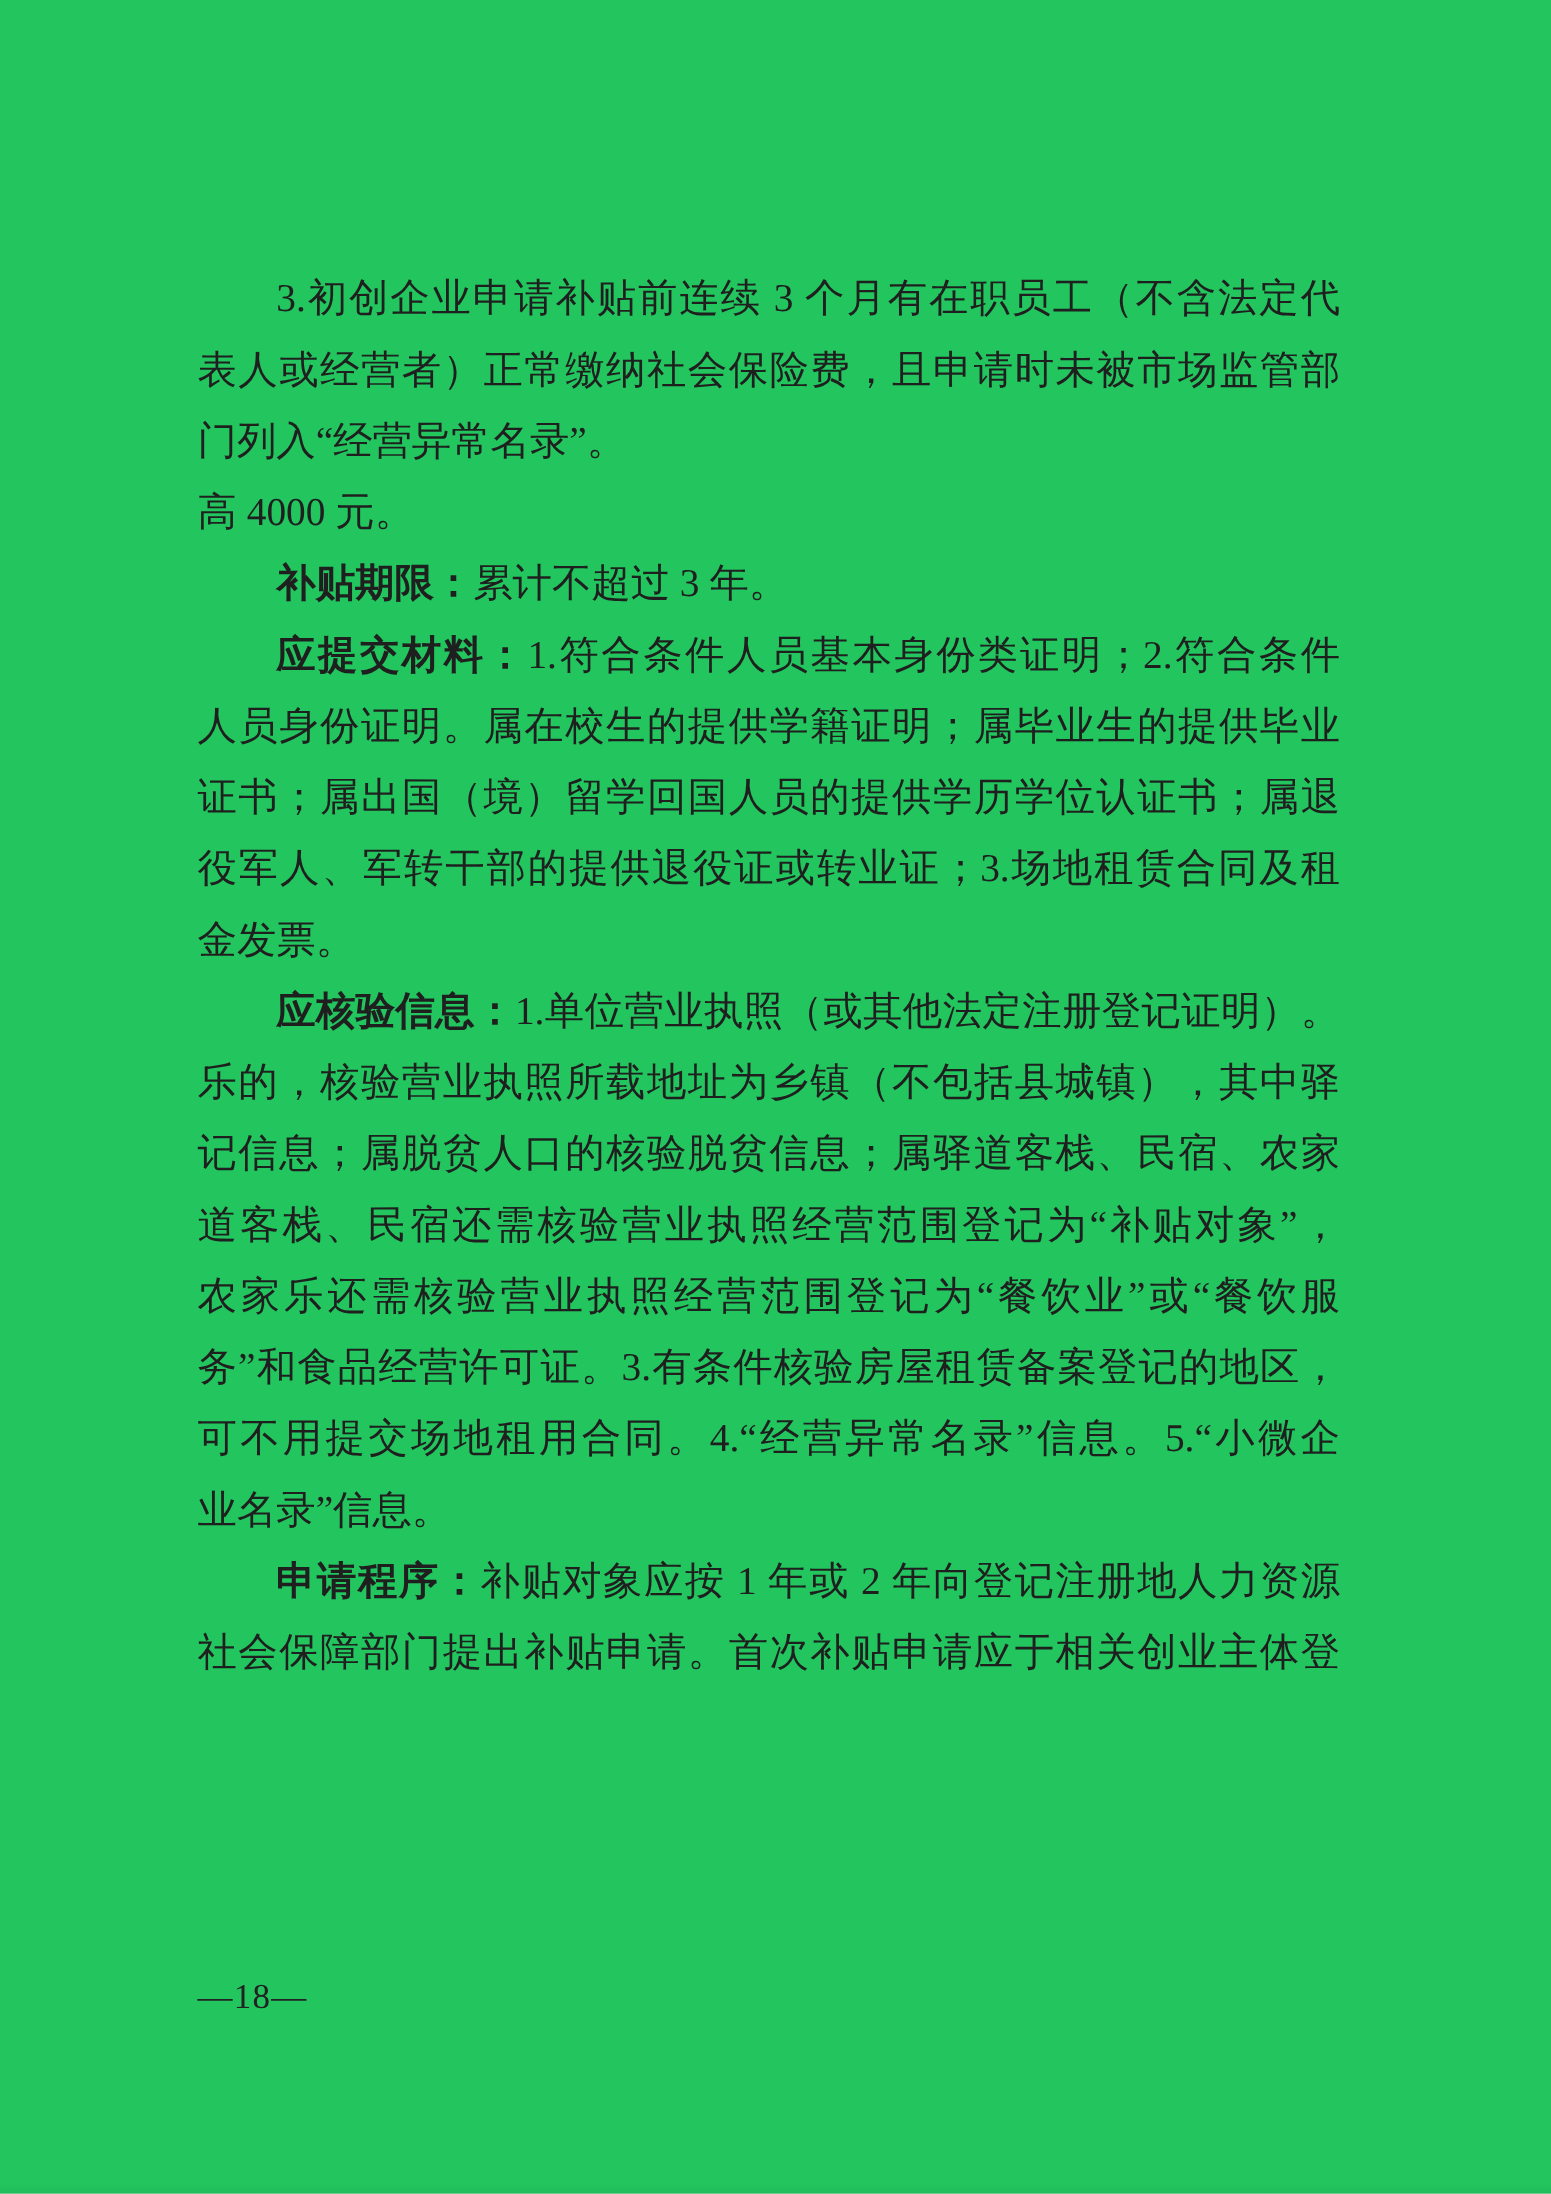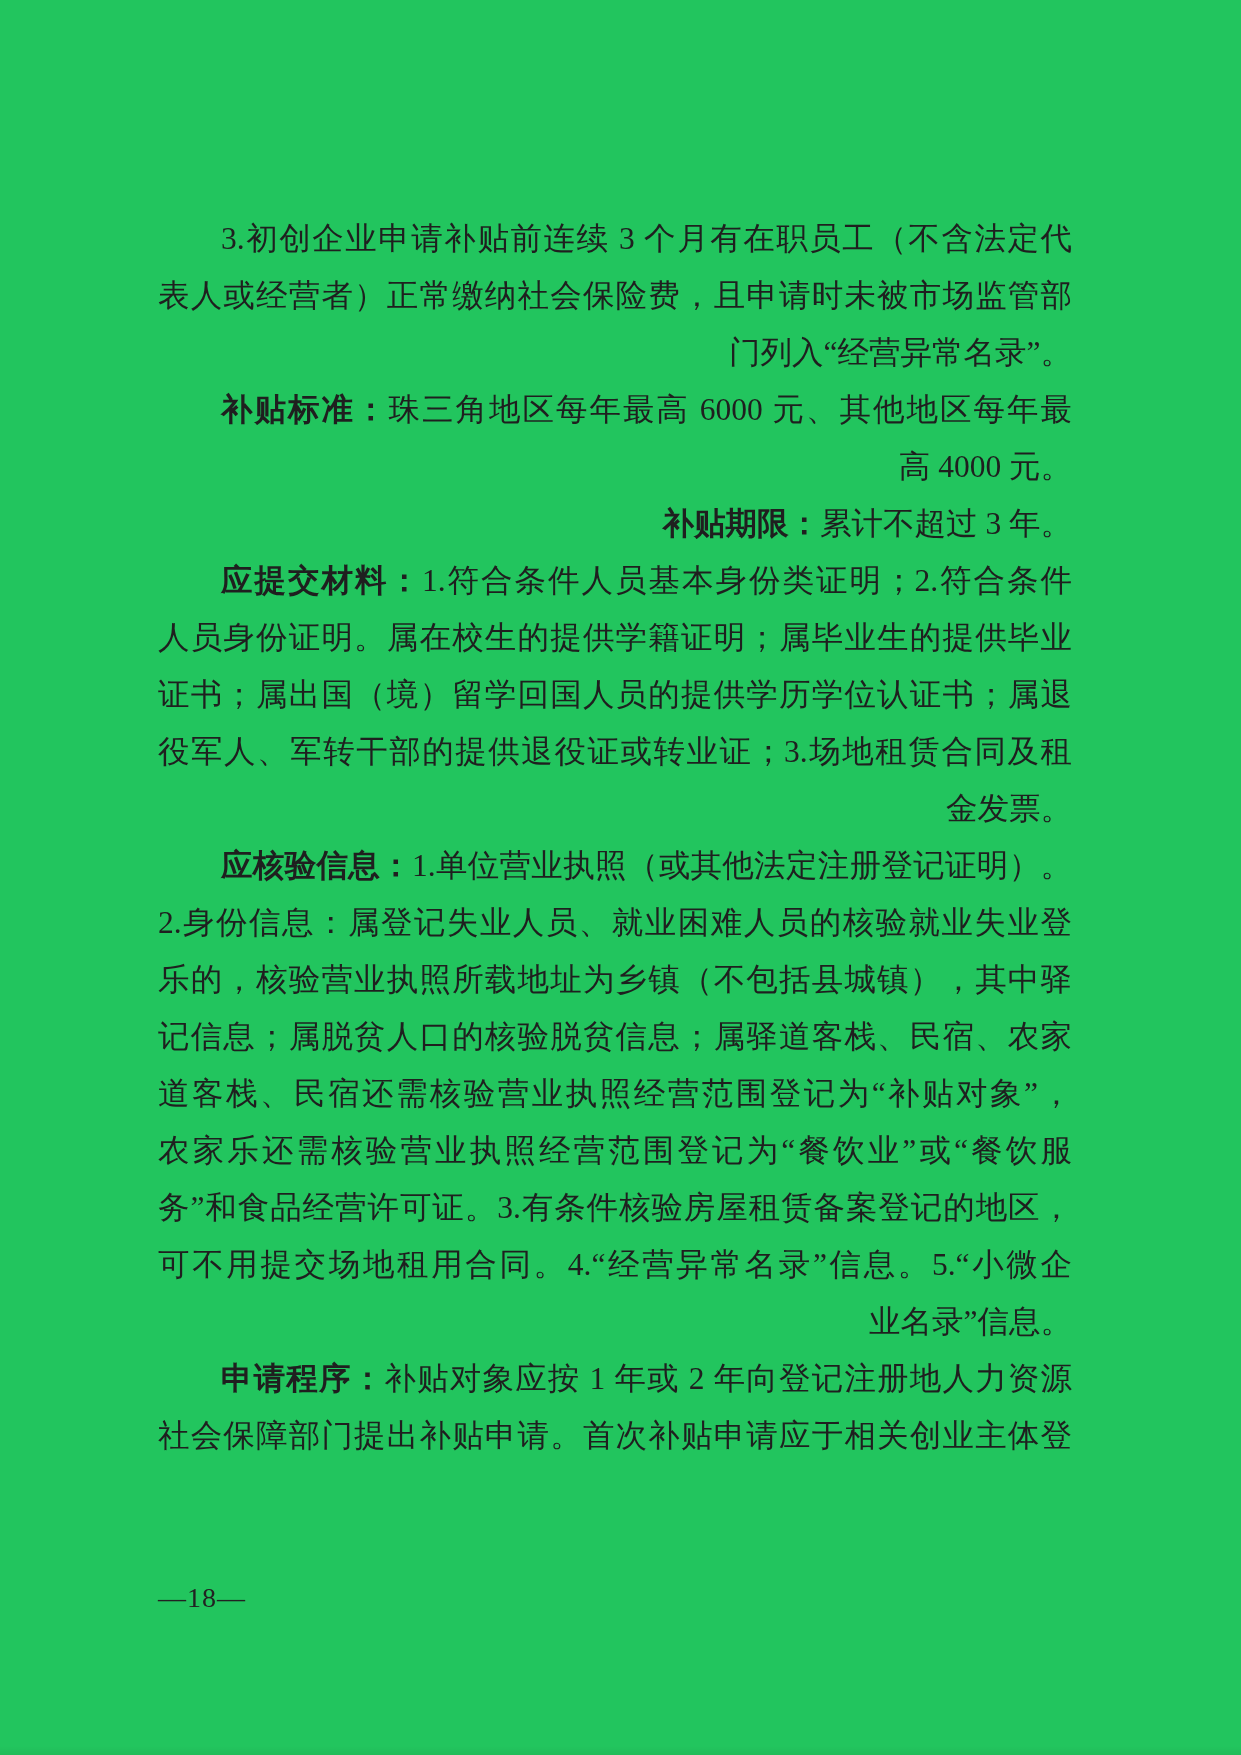--- a/index.html
+++ b/index.html
@@ -24,21 +24,21 @@
     width: 914px;
     font-size: 31.5px;
     line-height: 57px;
   }
   .line {
     height: 57px;
     text-align: justify;
     text-align-last: justify;
   }
   .line.short {
-    text-align: right;
+    text-align: left;
     text-align-last: auto;
   }
   .line.indent {
     text-indent: 63px;
   }
   .hd {
     font-weight: 700;
   }
   .page-number {
     position: absolute;
@@ -59,30 +59,28 @@
   }
 </style>
 </head>
 <body>
 
 <div class="page">
   <div class="body-text">
       <div class="line indent"><span>3.初创企业申请补贴前连续 3 个月有在职员工（不含法定代</span></div>
       <div class="line"><span>表人或经营者）正常缴纳社会保险费，且申请时未被市场监管部</span></div>
       <div class="line short"><span>门列入“经营异常名录”。</span></div>
-      <div class="line indent"><strong class="hd">补贴标准：</strong><span>珠三角地区每年最高 6000 元、其他地区每年最</span></div>
       <div class="line short"><span>高 4000 元。</span></div>
       <div class="line indent short"><strong class="hd">补贴期限：</strong><span>累计不超过 3 年。</span></div>
       <div class="line indent"><strong class="hd">应提交材料：</strong><span>1.符合条件人员基本身份类证明；2.符合条件</span></div>
       <div class="line"><span>人员身份证明。属在校生的提供学籍证明；属毕业生的提供毕业</span></div>
       <div class="line"><span>证书；属出国（境）留学回国人员的提供学历学位认证书；属退</span></div>
       <div class="line"><span>役军人、军转干部的提供退役证或转业证；3.场地租赁合同及租</span></div>
       <div class="line short"><span>金发票。</span></div>
       <div class="line indent"><strong class="hd">应核验信息：</strong><span>1.单位营业执照（或其他法定注册登记证明）。</span></div>
-      <div class="line"><span>2.身份信息：属登记失业人员、就业困难人员的核验就业失业登</span></div>
       <div class="line"><span>乐的，核验营业执照所载地址为乡镇（不包括县城镇），其中驿</span></div>
       <div class="line"><span>记信息；属脱贫人口的核验脱贫信息；属驿道客栈、民宿、农家</span></div>
       <div class="line"><span>道客栈、民宿还需核验营业执照经营范围登记为“补贴对象”，</span></div>
       <div class="line"><span>农家乐还需核验营业执照经营范围登记为“餐饮业”或“餐饮服</span></div>
       <div class="line"><span>务”和食品经营许可证。3.有条件核验房屋租赁备案登记的地区，</span></div>
       <div class="line"><span>可不用提交场地租用合同。4.“经营异常名录”信息。5.“小微企</span></div>
       <div class="line short"><span>业名录”信息。</span></div>
       <div class="line indent"><strong class="hd">申请程序：</strong><span>补贴对象应按 1 年或 2 年向登记注册地人力资源</span></div>
       <div class="line"><span>社会保障部门提出补贴申请。首次补贴申请应于相关创业主体登</span></div>
     </div>

